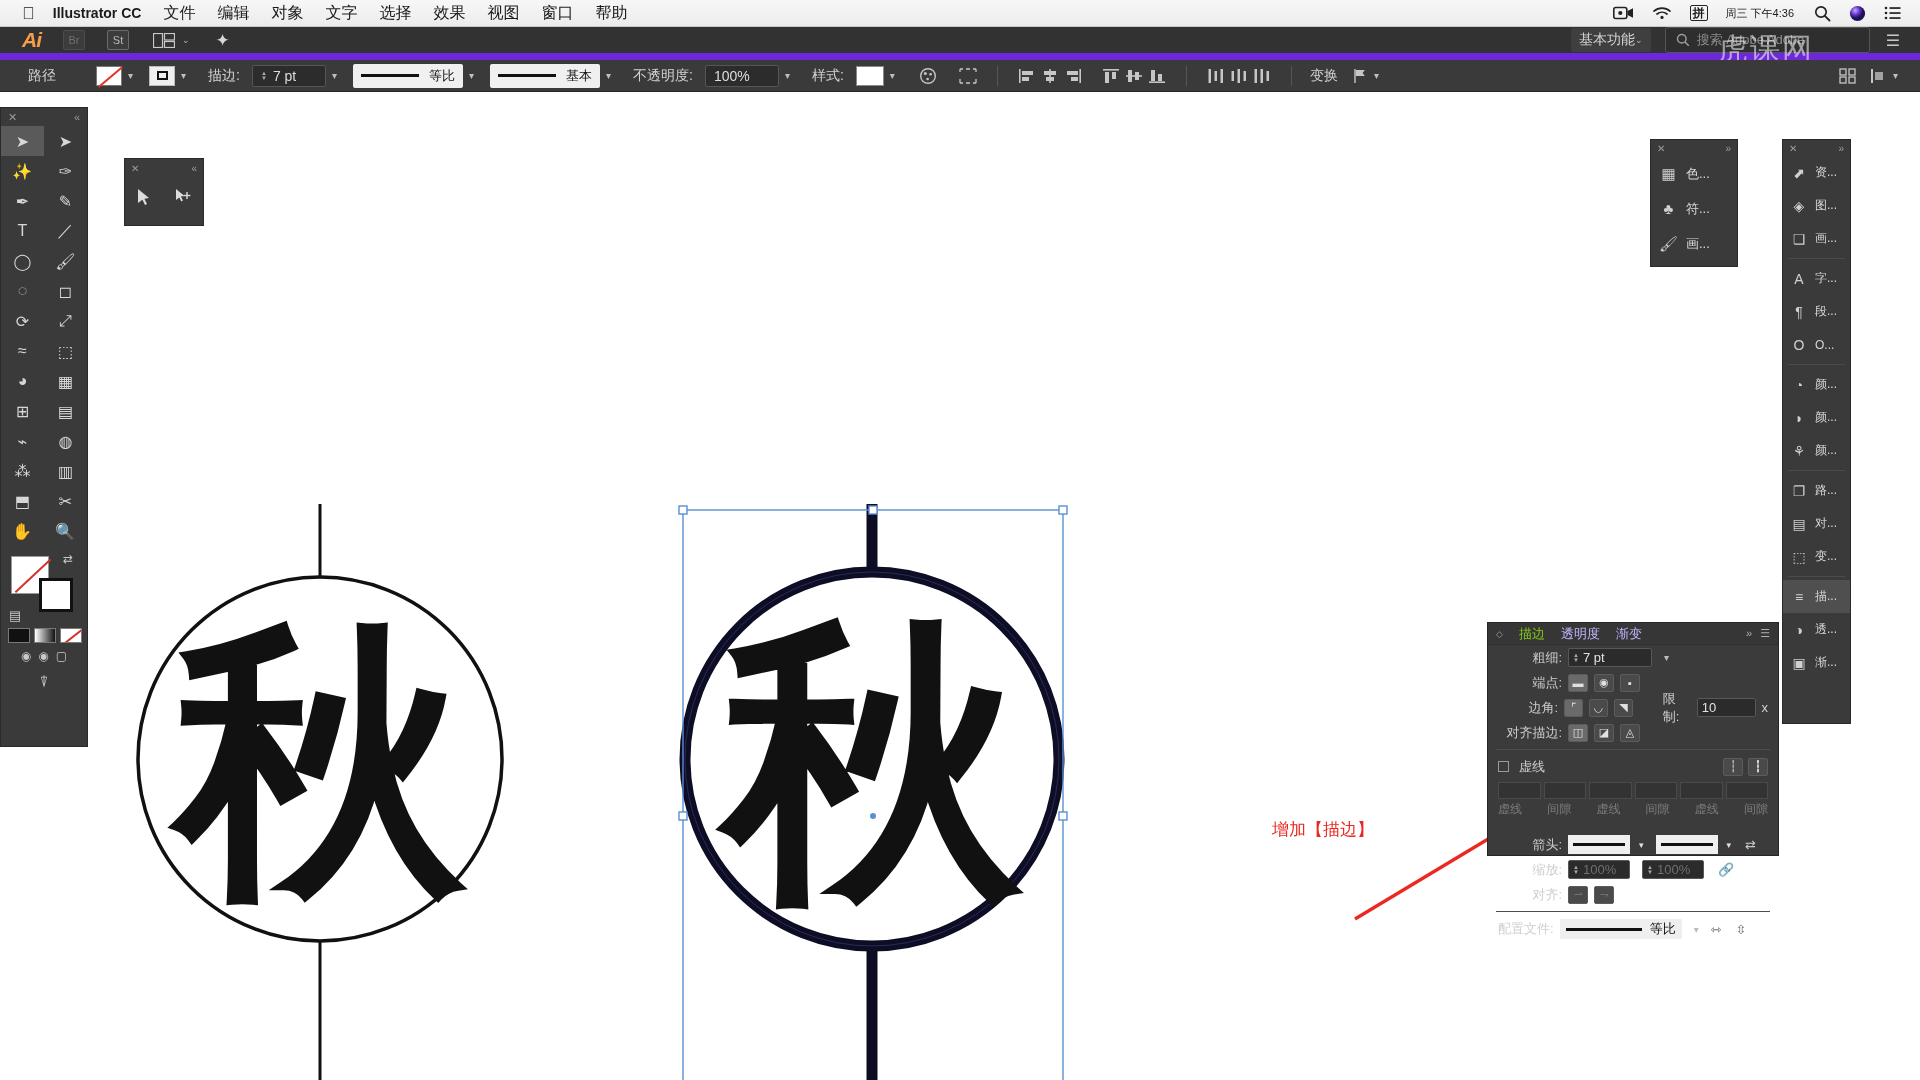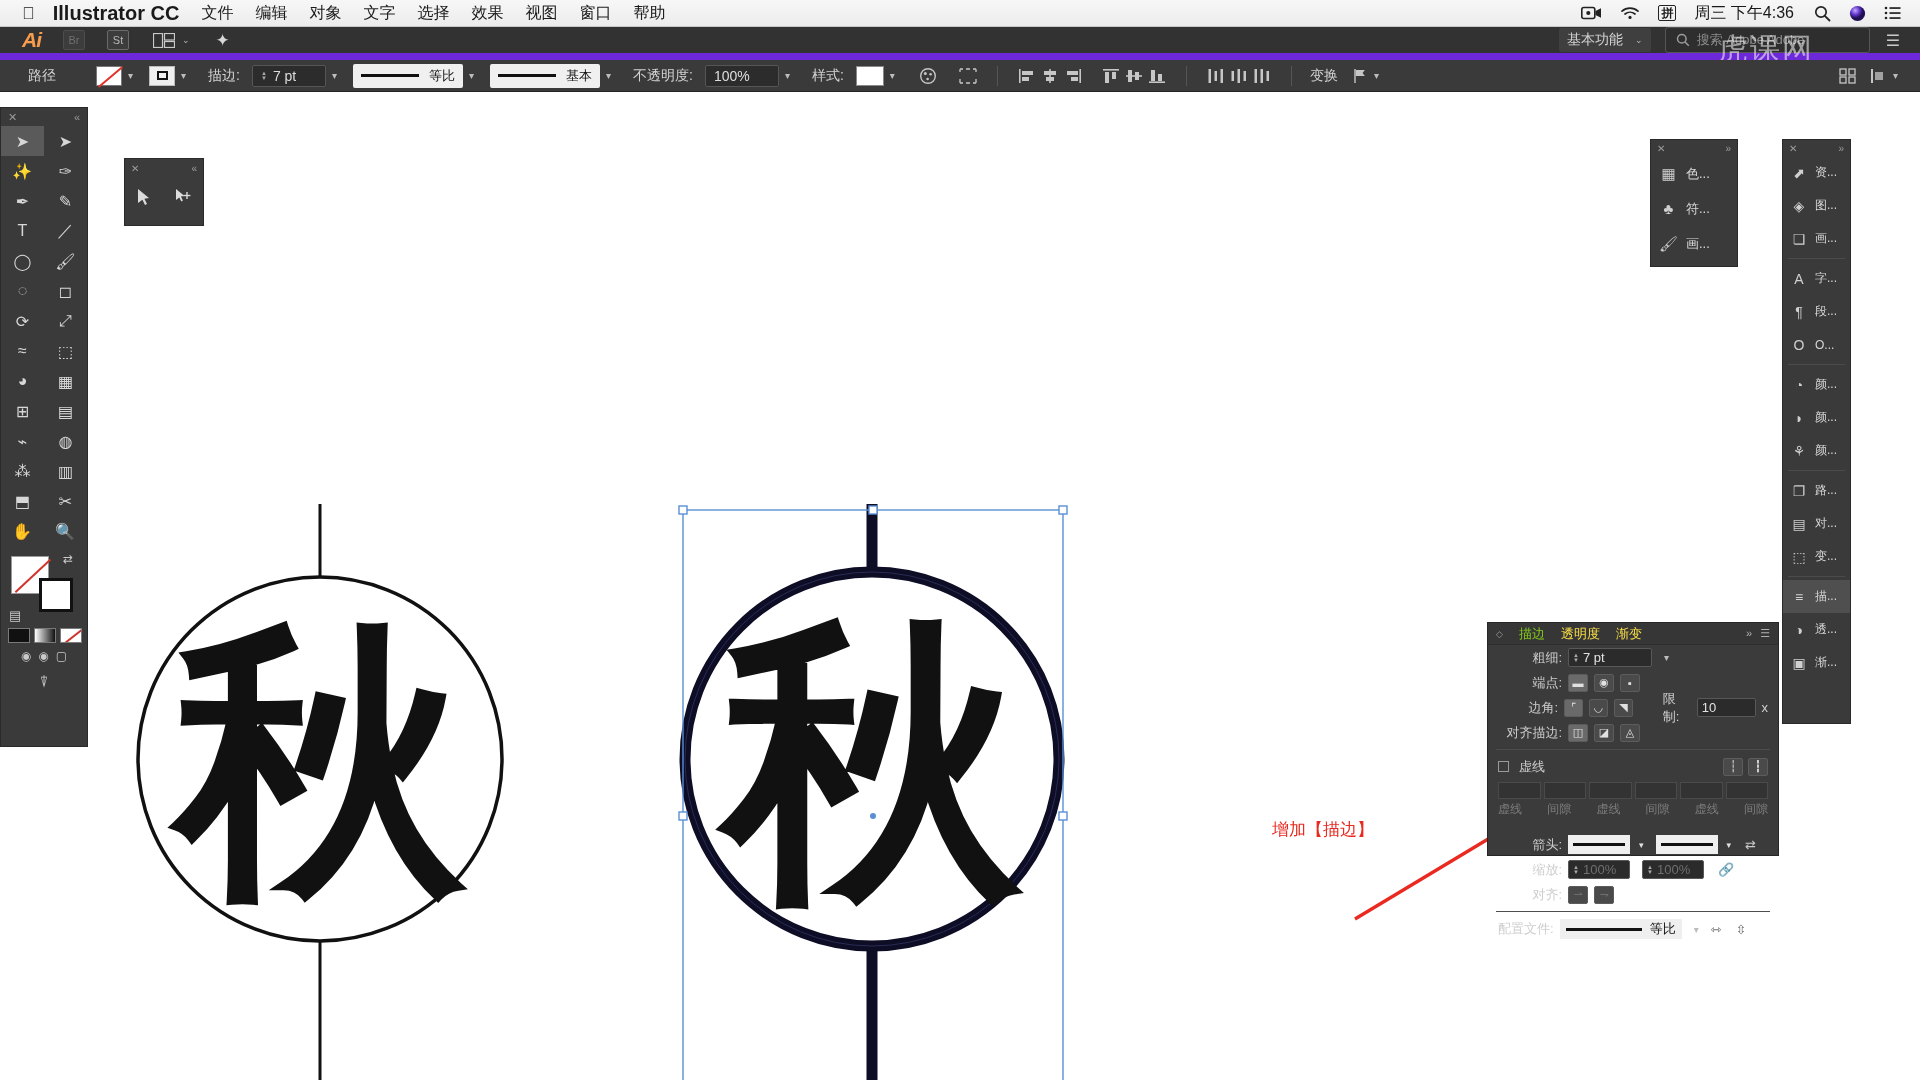--- a/index.html
+++ b/index.html
@@ -11,25 +11,25 @@
   #app { position: relative; width: 1920px; height: 1080px; }
 
   
   .macbar {
     position: absolute; left: 0; top: 0; width: 1920px; height: 27px;
     background: linear-gradient(180deg,#f7f7f7,#ececec);
     border-bottom: 1px solid #c9c9c9;
     display: flex; align-items: center; font-size: 16px; color: #1a1a1a;
   }
   .macbar .apple { margin: 0 18px 0 22px; font-size: 17px; line-height: 1; }
-  .macbar .appname { font-weight: bold; margin-right: 22px; font-size: 20px; }
+  .macbar .appname { font-weight: bold; margin-right: 22px; font-size: 14px; }
   .macbar .mitem { margin-right: 22px; font-size: 16px; white-space: nowrap; }
   .macbar .spacer { flex: 1; }
   .macbar .ritem { margin-right: 18px; display: flex; align-items: center; }
-  .macbar .clock { margin-right: 20px; font-size: 16px; white-space: nowrap; }
+  .macbar .clock { margin-right: 20px; font-size: 11px; white-space: nowrap; }
   .ime-box {
     border: 1.6px solid #222; border-radius: 2px; padding: 0 2px;
     font-size: 12px; line-height: 14px; font-weight: bold;
   }
 
   
   .appbar {
     position: absolute; left: 0; top: 27px; width: 1920px; height: 33px;
     background: #323232; display: flex; align-items: center;
     border-bottom: 7px solid #6d28d9;
@@ -43,21 +43,21 @@
     color: #b9b9b9; font-size: 11px; display: flex; align-items: center;
     justify-content: center; border-radius: 2px; background: #3c3c3c;
   }
   .sq-btn.dim { color: #6f6f6f; border-color: #4d4d4d; }
   .appbar .grid-ic { margin-left: 24px; display: flex; align-items: center; color: #cfcfcf; }
   .appbar .chev { margin-left: 7px; color: #b5b5b5; font-size: 9px; }
   .appbar .rocket { margin-left: 26px; color: #d8d8d8; font-size: 17px; }
   .appbar .spacer { flex: 1; }
   .ws-btn {
     color: #d6d6d6; font-size: 14px; padding: 3px 8px; background: #3f3f3f;
-    border-radius: 2px; display: flex; align-items: center; gap: 12px;
+    border-radius: 2px; display: flex; align-items: center; gap: 0;
     margin-right: 14px;
   }
   .search-box {
     display: flex; align-items: center; gap: 7px; color: #8e8e8e;
     font-size: 13px; border: 1px solid #555; border-radius: 3px;
     padding: 3px 10px; width: 205px; margin-right: 16px; background: #2e2e2e;
   }
   .appbar .menu-ic { margin-right: 20px; color: #c9c9c9; font-size: 16px; }
 
   
@@ -205,21 +205,21 @@
   
   .stroke-panel {
     position: absolute; left: 1487px; top: 622px; width: 292px; height: 234px;
     background: #3b3b3b; border: 1px solid #262626; color: #cfcfcf;
     font-size: 13px;
   }
   .sp-tabs {
     height: 22px; display: flex; align-items: center; gap: 16px;
     padding: 0 8px; border-bottom: 1px solid #2e2e2e; background: #363636;
   }
-  .sp-tab { font-size: 13px; color: #fde047; }
+  .sp-tab { font-size: 13px; color: #c4b5fd; }
   .sp-tab.on { color: #84cc16; }
   .sp-tabs .rgt { margin-left: auto; display: flex; gap: 8px; color: #b0b0b0; font-size: 11px; }
   .sp-row { display: flex; align-items: center; height: 25px; padding: 0 10px; gap: 6px; }
   .sp-row .lab { width: 64px; text-align: right; font-size: 13px; color: #cdcdcd; }
   .sp-row .lab.w2 { width: 64px; }
   .sp-field {
     background: #2b2b2b; border: 1px solid #585858; height: 19px; width: 84px;
     display: flex; align-items: center; padding: 0 4px; gap: 4px;
     color: #e2e2e2; font-size: 13px; border-radius: 2px;
   }

